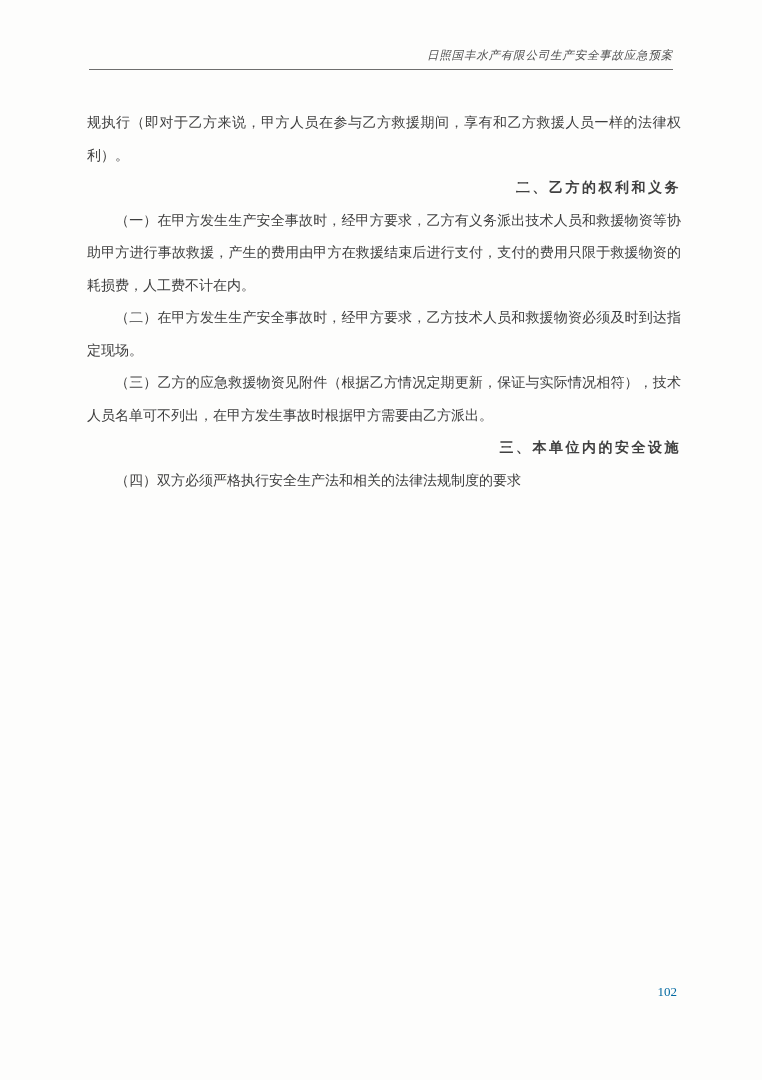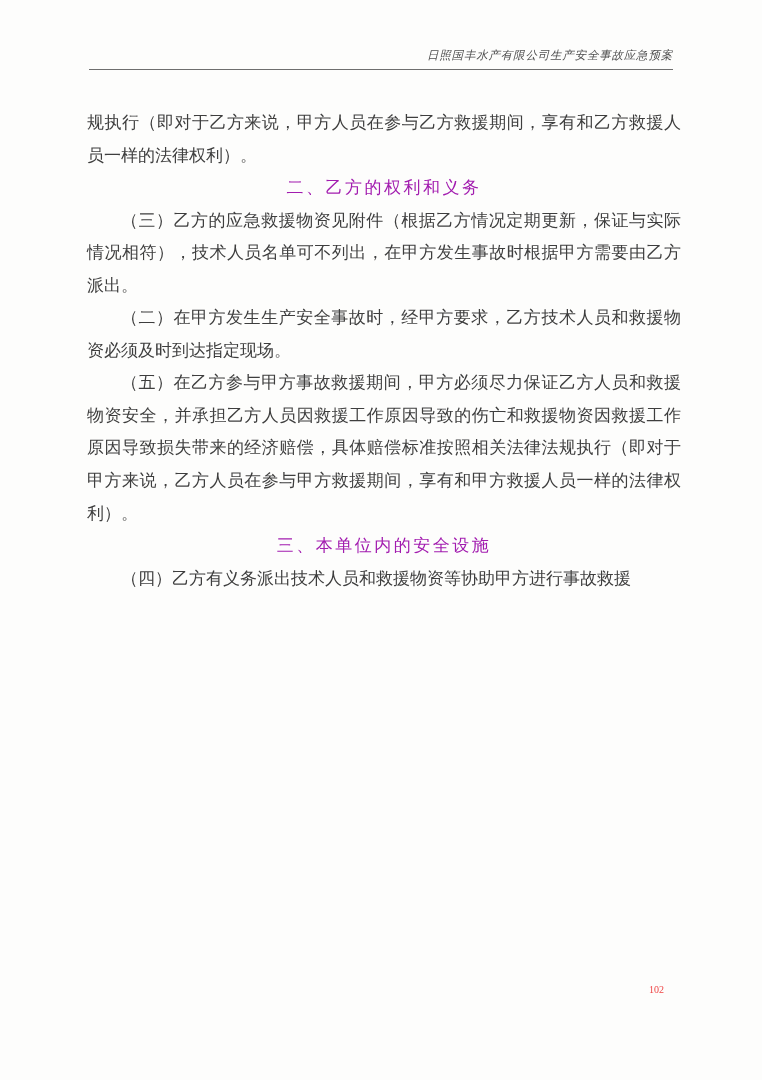--- a/index.html
+++ b/index.html
@@ -32,63 +32,63 @@
     left: 89px;
     right: 89px;
     height: 0;
     border-top: 1.5px solid #6e6e6e;
   }
   .content {
     position: absolute;
     top: 107px;
     left: 87px;
     width: 594px;
-    font-size: 17px;
+    font-size: 14px;
     line-height: 32.55px;
     text-align: justify;
     text-justify: inter-ideograph;
   }
   .content p {
     margin: 0;
     padding: 0;
   }
   .content p.indent {
     text-indent: 2em;
   }
   .content p.heading {
-    font-weight: normal;
+    font-weight: bold;
     letter-spacing: 2.5px;
-    color: #a21caf;
-    text-align: center;
+    color: #404040;
+    text-align: right;
   }
   .footer {
     position: absolute;
     top: 984px;
-    right: 98px;
-    font-size: 10px;
-    color: #ef4444;
+    right: 85px;
+    font-size: 13px;
+    color: #0369a1;
   }
 </style>
 </head>
 <body>
 
 <div class="page">
 
   <div class="header">
     <div class="header-title">日照国丰水产有限公司生产安全事故应急预案</div>
     <div class="header-rule"></div>
   </div>
 
   <div class="content">
     <p class="continuation">规执行（即对于乙方来说，甲方人员在参与乙方救援期间，享有和乙方救援人员一样的法律权利）。</p>
     <p class="heading">二、乙方的权利和义务</p>
+    <p class="indent">（一）在甲方发生生产安全事故时，经甲方要求，乙方有义务派出技术人员和救援物资等协助甲方进行事故救援，产生的费用由甲方在救援结束后进行支付，支付的费用只限于救援物资的耗损费，人工费不计在内。</p>
+    <p class="indent">（二）在甲方发生生产安全事故时，经甲方要求，乙方技术人员和救援物资必须及时到达指定现场。</p>
     <p class="indent">（三）乙方的应急救援物资见附件（根据乙方情况定期更新，保证与实际情况相符），技术人员名单可不列出，在甲方发生事故时根据甲方需要由乙方派出。</p>
-    <p class="indent">（二）在甲方发生生产安全事故时，经甲方要求，乙方技术人员和救援物资必须及时到达指定现场。</p>
-    <p class="indent">（五）在乙方参与甲方事故救援期间，甲方必须尽力保证乙方人员和救援物资安全，并承担乙方人员因救援工作原因导致的伤亡和救援物资因救援工作原因导致损失带来的经济赔偿，具体赔偿标准按照相关法律法规执行（即对于甲方来说，乙方人员在参与甲方救援期间，享有和甲方救援人员一样的法律权利）。</p>
     <p class="heading">三、本单位内的安全设施</p>
-    <p class="indent">（四）乙方有义务派出技术人员和救援物资等协助甲方进行事故救援</p>
+    <p class="indent">（四）双方必须严格执行安全生产法和相关的法律法规制度的要求</p>
   </div>
 
   <div class="footer">
     <span>102</span>
   </div>
 
 </div>
 
 </body></html>

